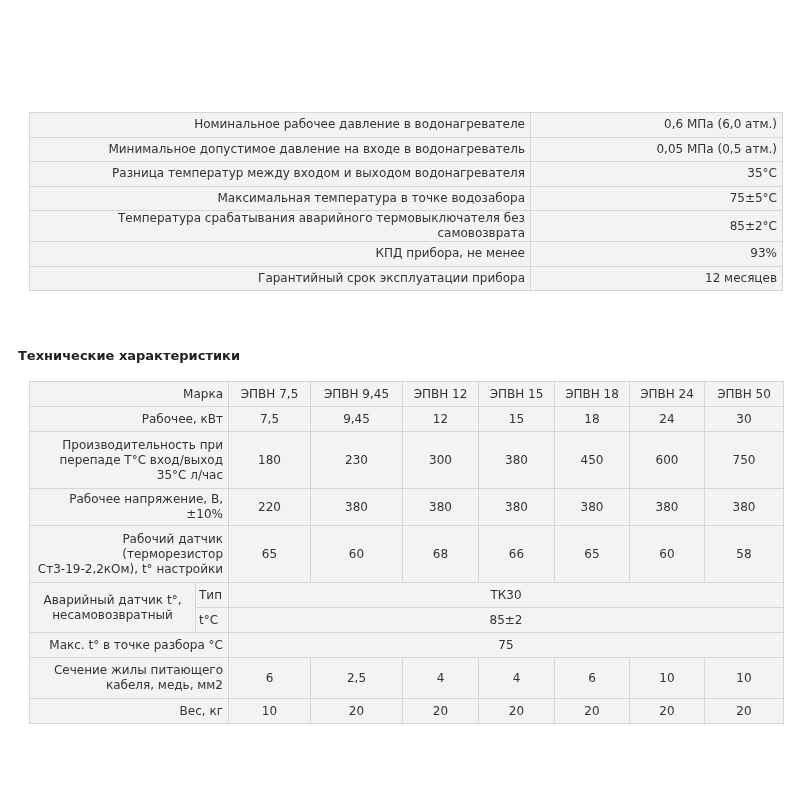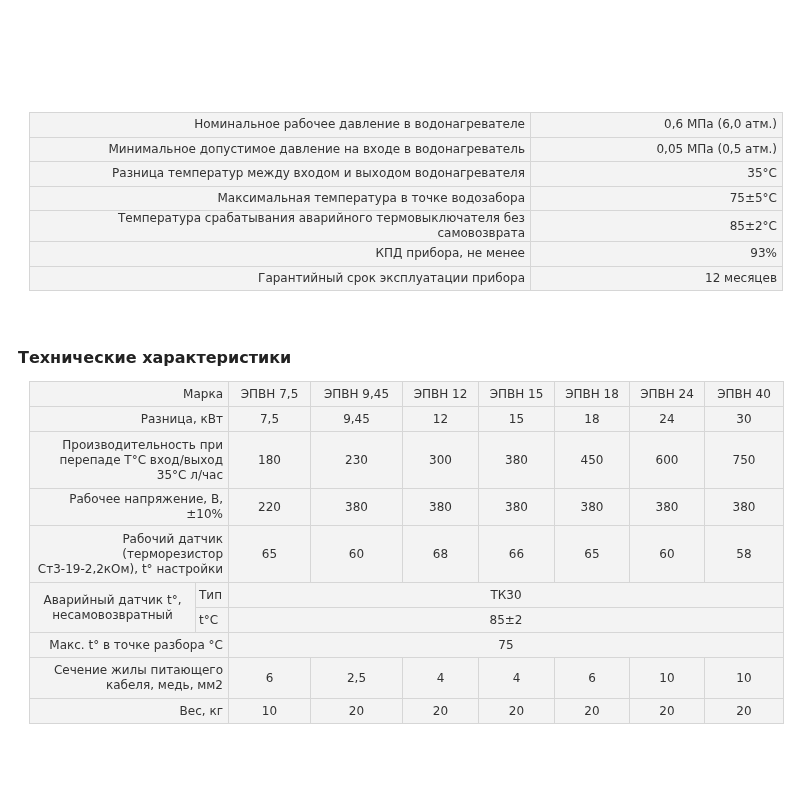--- a/index.html
+++ b/index.html
@@ -4,21 +4,21 @@
 <style>
   html, body { margin: 0; padding: 0; background: #ffffff; }
   body { width: 800px; height: 800px; position: relative; overflow: hidden;
          font-family: "DejaVu Sans", sans-serif; color: #333333; }
   table { border-collapse: collapse; position: absolute; left: 29px; width: 754px; }
   td { border: 1px solid #d6d6d6; background: #f3f3f3; font-size: 12px; line-height: 15px; padding: 0 5px; }
   #props { top: 112px; }
   #props td { height: 23.5px; }
   #props td.lbl { text-align: right; width: 490px; }
   #props td.val { text-align: right; }
-  #specs-title { position: absolute; left: 18px; top: 348px; font-size: 16px; font-weight: bold; color: #222; text-align: right; }
+  #specs-title { position: absolute; left: 18px; top: 348px; font-size: 13px; font-weight: bold; color: #222; text-align: right; }
   #specs { top: 381px; table-layout: fixed; }
   #specs td { text-align: center; padding: 3px 3px; }
   #specs td.lbl { text-align: right; padding-right: 5px; }
   #specs td.sub { text-align: left; padding-right: 5px; }
   #specs td.grp { text-align: center; }
   .r-h td { height: 18px; }
 </style>
 </head>
 <body>
 
@@ -71,24 +71,24 @@
   </colgroup>
   <tbody>
     <tr class="r-h">
       <td class="lbl" colspan="2">Марка</td>
       <td>ЭПВН 7,5</td>
       <td>ЭПВН 9,45</td>
       <td>ЭПВН 12</td>
       <td>ЭПВН 15</td>
       <td>ЭПВН 18</td>
       <td>ЭПВН 24</td>
-      <td>ЭПВН 40</td>
+      <td>ЭПВН 50</td>
     </tr>
     <tr class="r-h">
-      <td class="lbl" colspan="2">Разница, кВт</td>
+      <td class="lbl" colspan="2">Рабочее, кВт</td>
       <td>7,5</td>
       <td>9,45</td>
       <td>12</td>
       <td>15</td>
       <td>18</td>
       <td>24</td>
       <td>30</td>
     </tr>
     <tr>
       <td class="lbl" colspan="2" style="height:50px"><span>Производительность при</span><br><span>перепаде Т°С вход/выход</span><br><span>35°С л/час</span></td>

